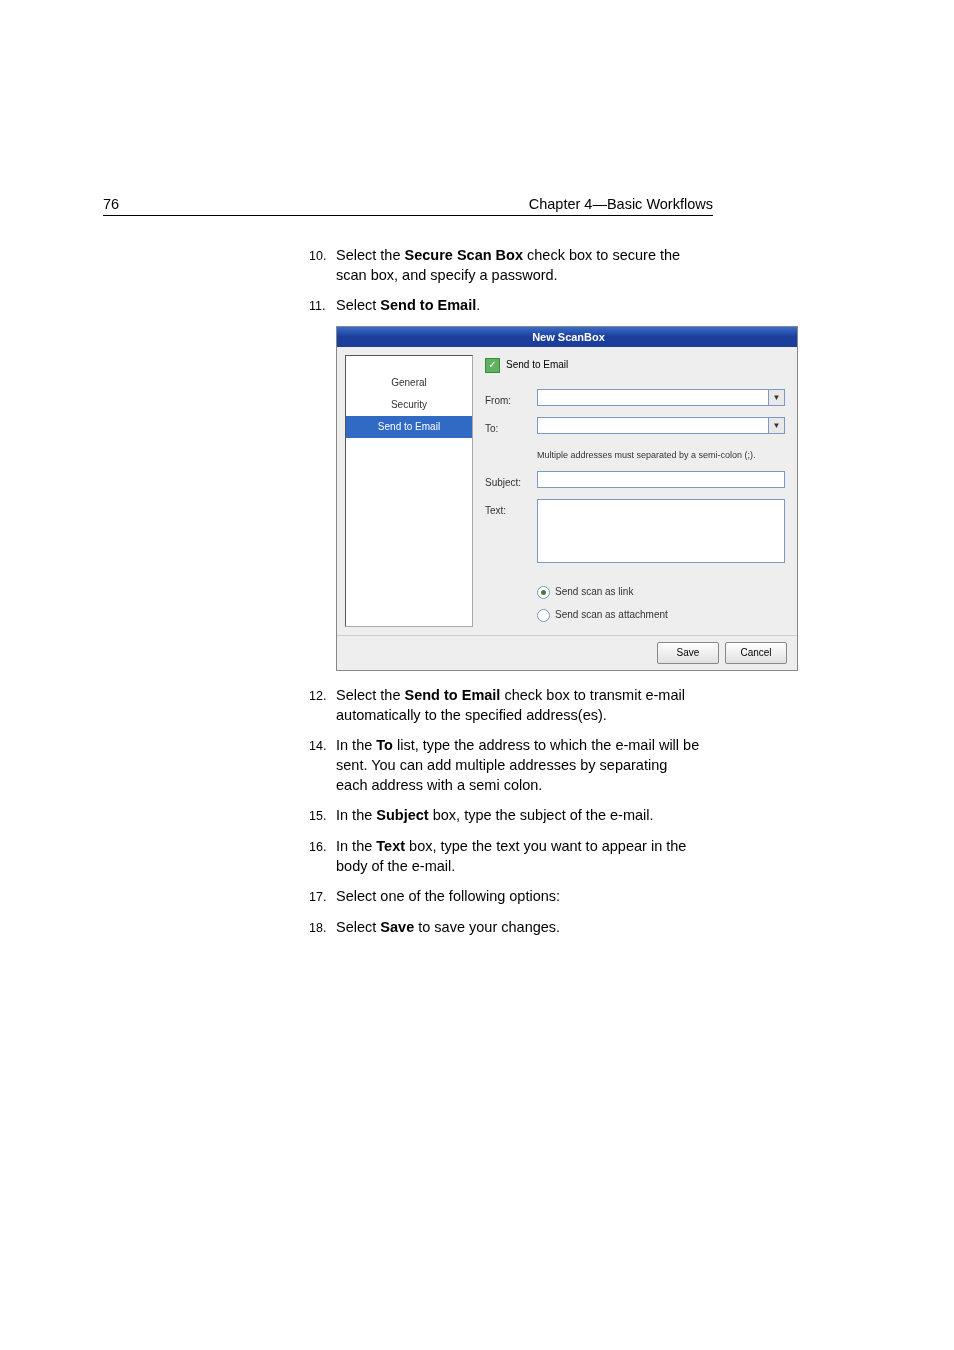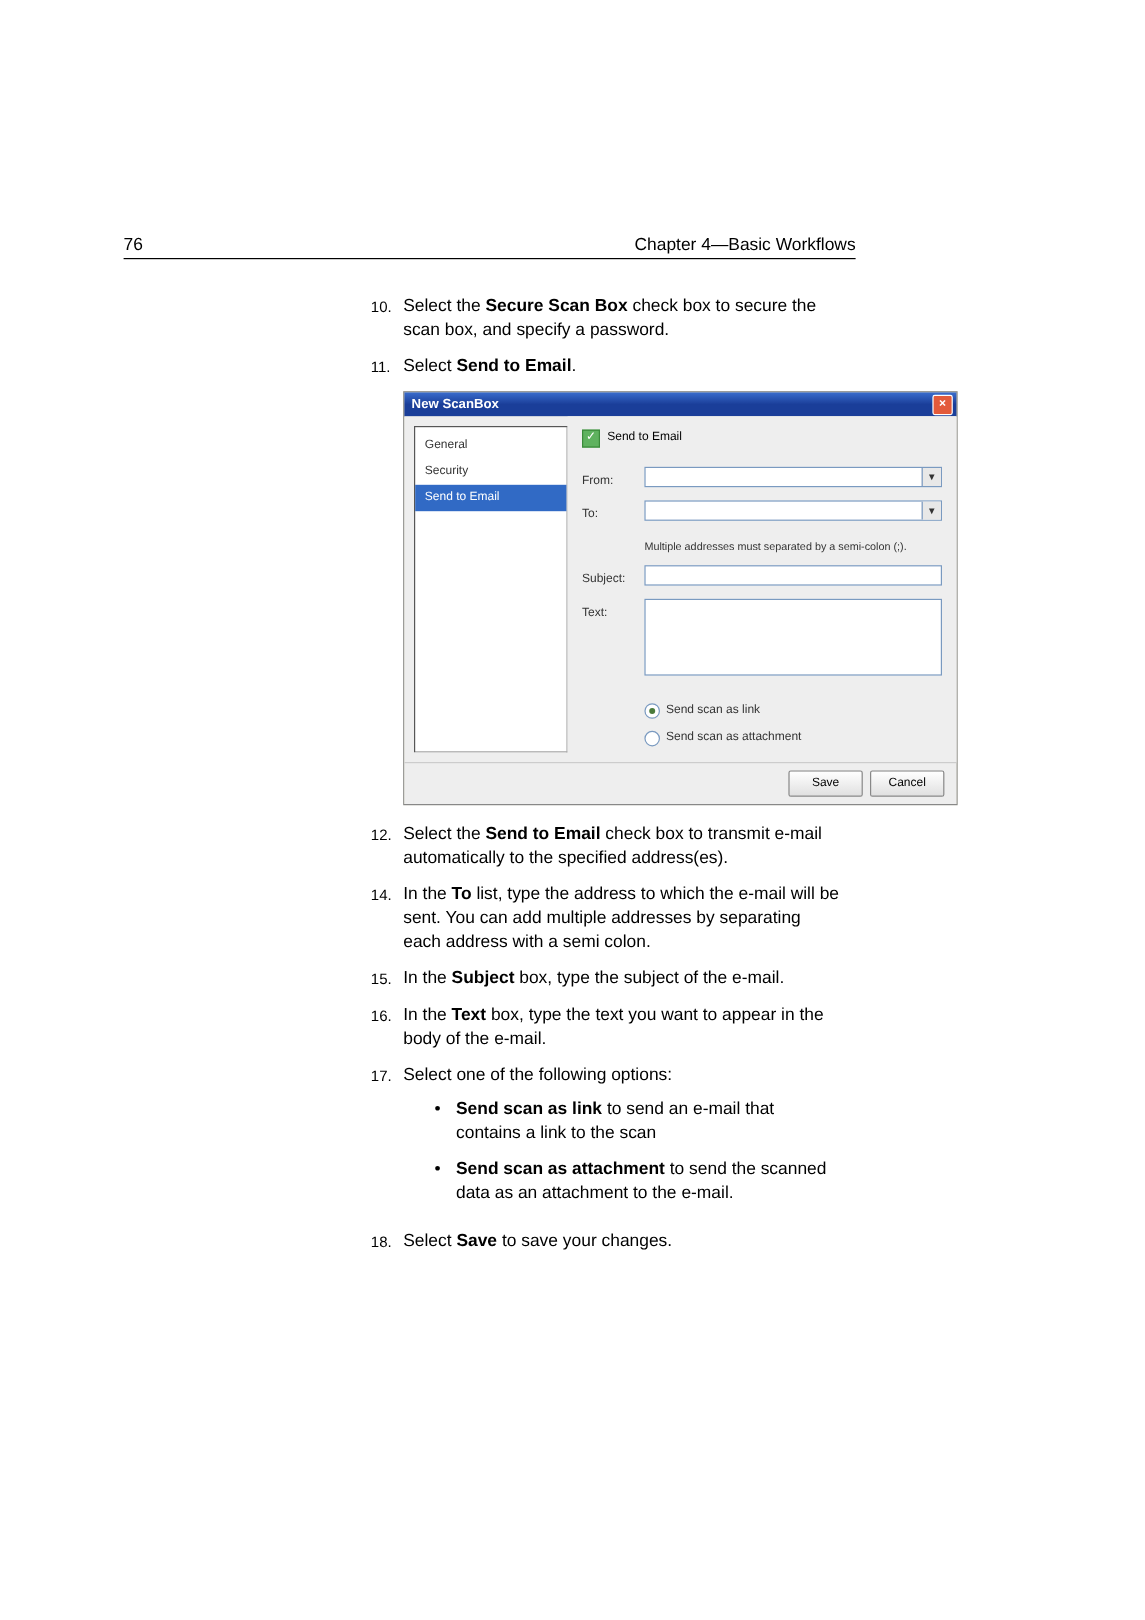--- a/index.html
+++ b/index.html
@@ -86,20 +86,21 @@
   .dlg-title {
     background: linear-gradient(to bottom, #3a6ccc 0%, #1a3e99 50%, #1a3e99 100%);
     color: #fff;
     height: 20px;
     display: flex;
     align-items: center;
     justify-content: space-between;
     padding: 0 3px 0 6px;
     font-weight: bold;
     font-size: 11px;
+    flex-direction: column;
   }
   .dlg-close {
     width: 15px; height: 15px;
     background: #e35a3a;
     border: 1px solid #fff;
     border-radius: 2px;
     color: #fff;
     display: flex; align-items: center; justify-content: center;
     font-size: 10px; font-weight: bold;
     line-height: 1;
@@ -108,21 +109,22 @@
     display: flex;
     background: #eee;
     min-height: 280px;
   }
   .dlg-nav {
     width: 128px;
     background: #fff;
     border: 1px inset #aaa;
     margin: 8px 0 8px 8px;
     box-sizing: border-box;
-    padding: 4px 0;
+    padding: 16px 0;
+    text-align: center;
   }
   .dlg-nav div {
     padding: 1px 8px;
     font-size: 10px;
     color: #333;
   }
   .dlg-nav .sel {
     background: #316ac5;
     color: #fff;
   }
@@ -338,28 +340,20 @@
         <span class="num">16.</span>
         <span class="txt">
           <span>In the </span><span class="bold">Text</span><span> box, type the text you want to appear in the body of the e-mail.</span>
         </span>
       </li>
 
       <li>
         <span class="num">17.</span>
         <span class="txt">
           <span>Select one of the following options:</span>
-          <ul class="bullets">
-            <li>
-              <span class="bold">Send scan as link</span><span> to send an e-mail that contains a link to the scan</span>
-            </li>
-            <li>
-              <span class="bold">Send scan as attachment</span><span> to send the scanned data as an attachment to the e-mail.</span>
-            </li>
-          </ul>
         </span>
       </li>
 
       <li>
         <span class="num">18.</span>
         <span class="txt">
           <span>Select </span><span class="bold">Save</span><span> to save your changes.</span>
         </span>
       </li>
 

